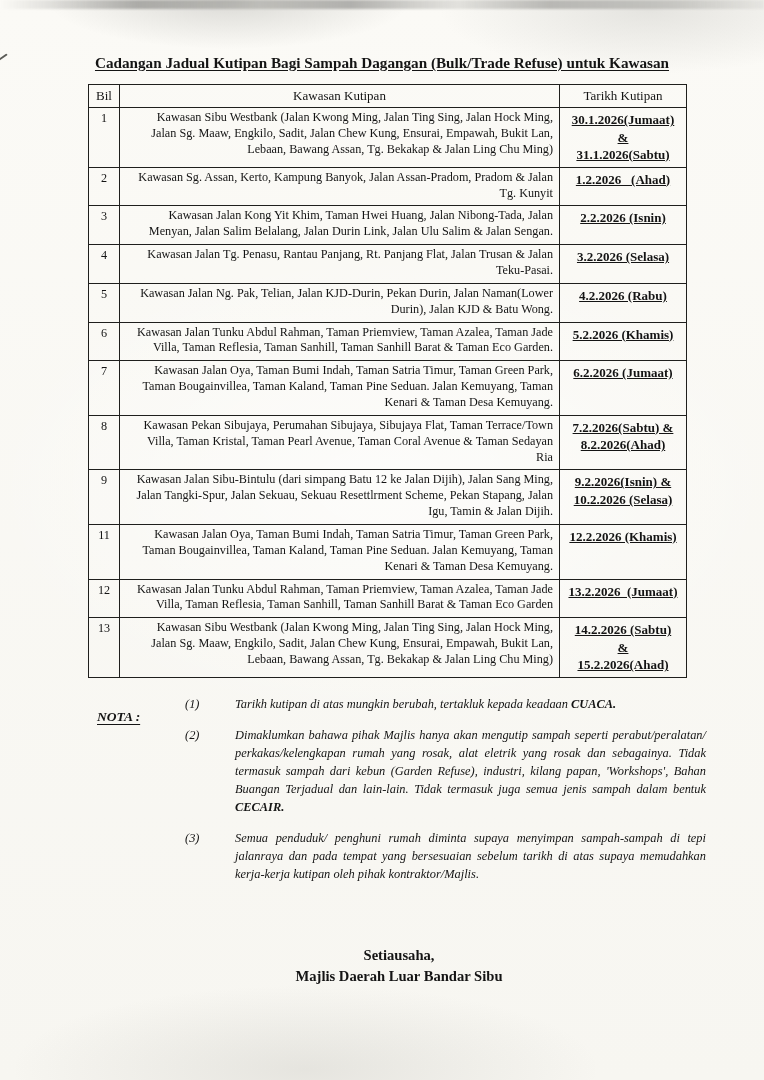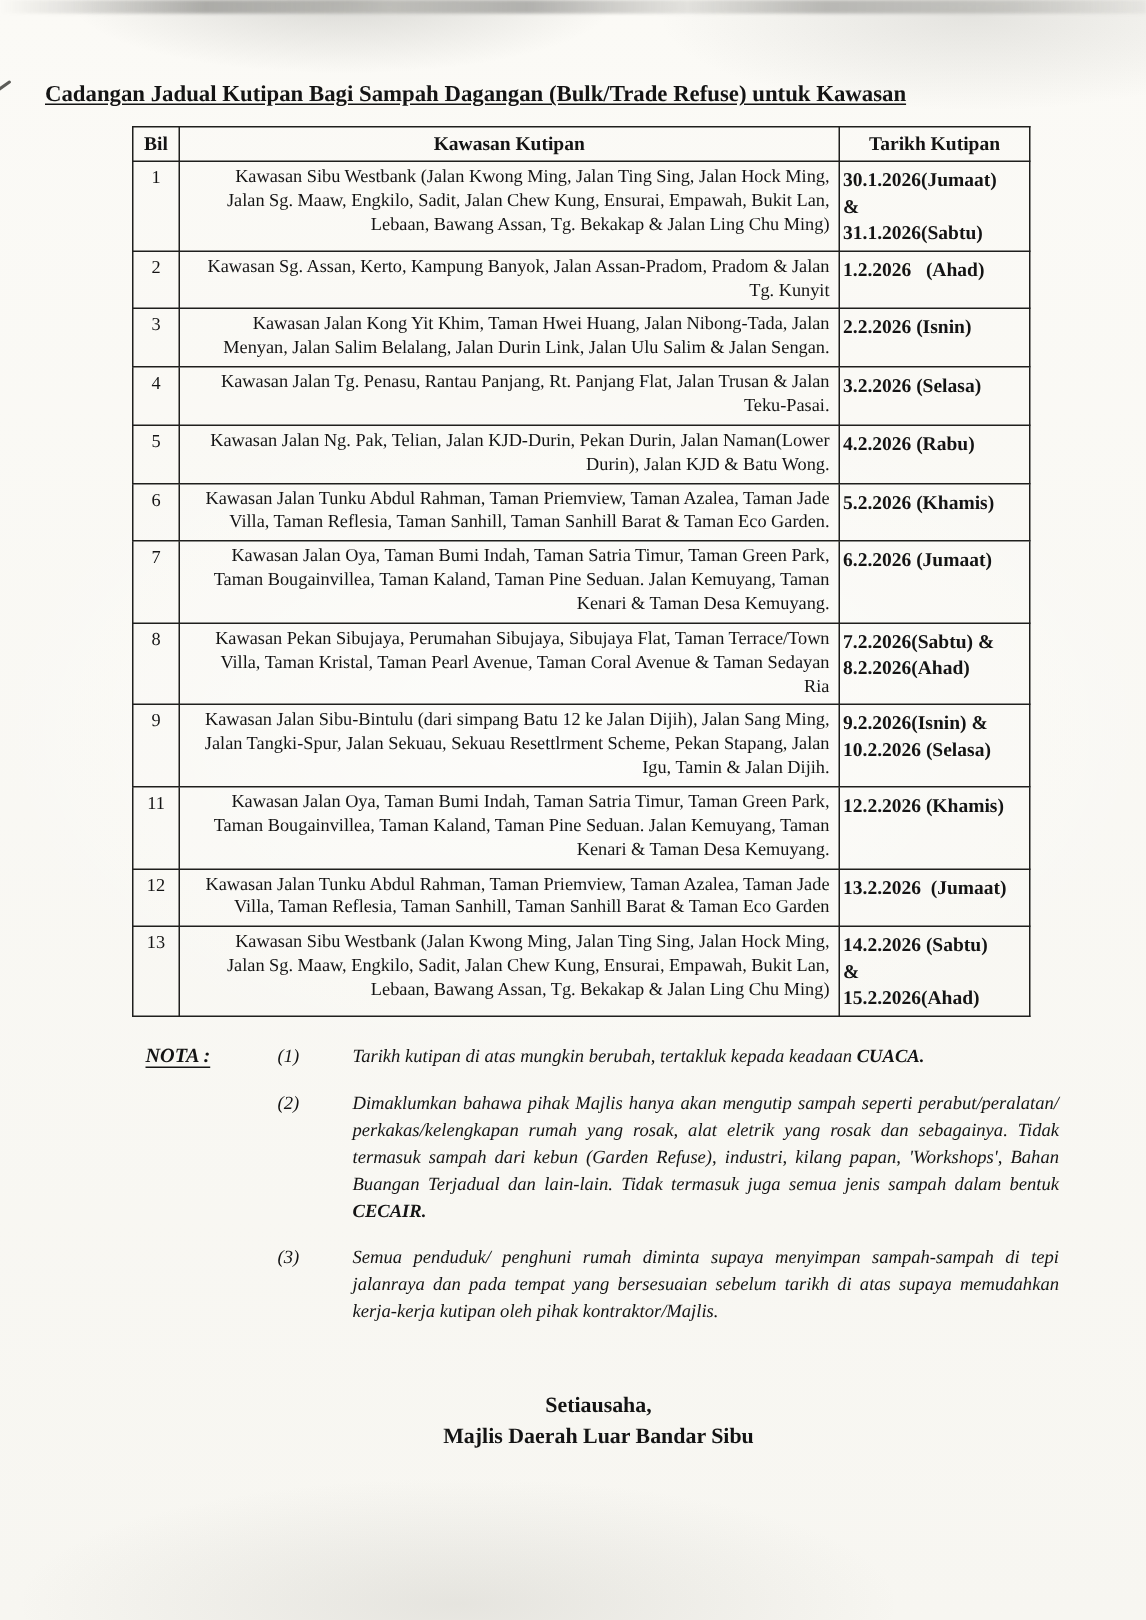--- a/index.html
+++ b/index.html
@@ -28,79 +28,81 @@
       rgba(120,120,116,0.30) 88%, rgba(140,140,135,0.10) 100%);
     filter:blur(1px);
   }
   .edge-mark{
     position:absolute;left:-2px;top:56px;width:10px;height:2px;
     background:#5c5c58;transform:rotate(-35deg);border-radius:2px;
   }
   .content{position:absolute;inset:0;}
   .doc-title{
     margin:52px 30px 0 30px;
-    text-align:left;
+    text-align:center;
     font-weight:bold;
     font-size:15.2px;
     line-height:21px;
     text-decoration:underline;
     text-underline-offset:2px;
   }
   table.schedule{
     margin:11px 0 0 88px;
     width:598px;
     border-collapse:collapse;
     table-layout:fixed;
   }
   table.schedule col.c-bil{width:31px;}
   table.schedule col.c-area{width:440px;}
   table.schedule col.c-date{width:127px;}
   table.schedule th, table.schedule td{
     border:1.4px solid #1f1f1d;
   }
   table.schedule th{
-    font-size:13px;font-weight:bold;text-align:center;
+    font-size:13px;font-weight:normal;text-align:center;
     padding:3px 2px;
   }
   td.td-bil{
     font-size:12.2px;text-align:center;vertical-align:top;padding-top:3px;
   }
   td.td-area{
     font-size:12.2px;line-height:1.3;vertical-align:top;
     padding:2px 6px 4px 9px;text-align:right;
   }
   td.td-date{
-    font-size:13px;font-weight:bold;vertical-align:top;
+    font-size:13px;font-weight:bold;text-align:center;vertical-align:top;
     padding:3px 2px;line-height:1.35;
     white-space:pre-wrap;
+    text-decoration:underline;
   }
   .notes{
     display:flex;
     margin:18px 58px 0 97px;
   }
   .nota-label{
     width:88px;flex:0 0 88px;
     font-weight:bold;font-style:italic;
     font-size:13.5px;
     text-decoration:underline;
     text-underline-offset:3px;
+    margin-top:13px;
   }
   .note-items{flex:1;}
   .note{
     display:flex;
     font-style:italic;
     font-size:12.4px;
     line-height:1.45;
     margin-bottom:13px;
   }
   .note .num{flex:0 0 30px;}
   .note .body{flex:1;text-align:justify;margin-left:20px;}
   .note .body b{font-style:italic;}
   .signature{
-    margin-top:30px;
+    margin-top:48px;
     text-align:center;
     padding-left:34px;
     font-weight:bold;
     font-size:14.6px;
     line-height:21px;
   }
 </style>
 </head>
 <body>
 

